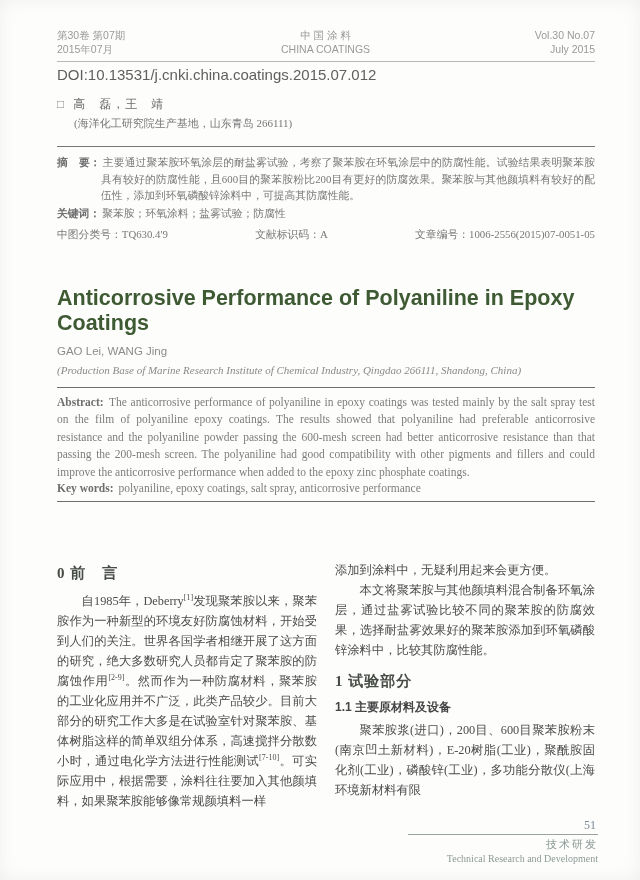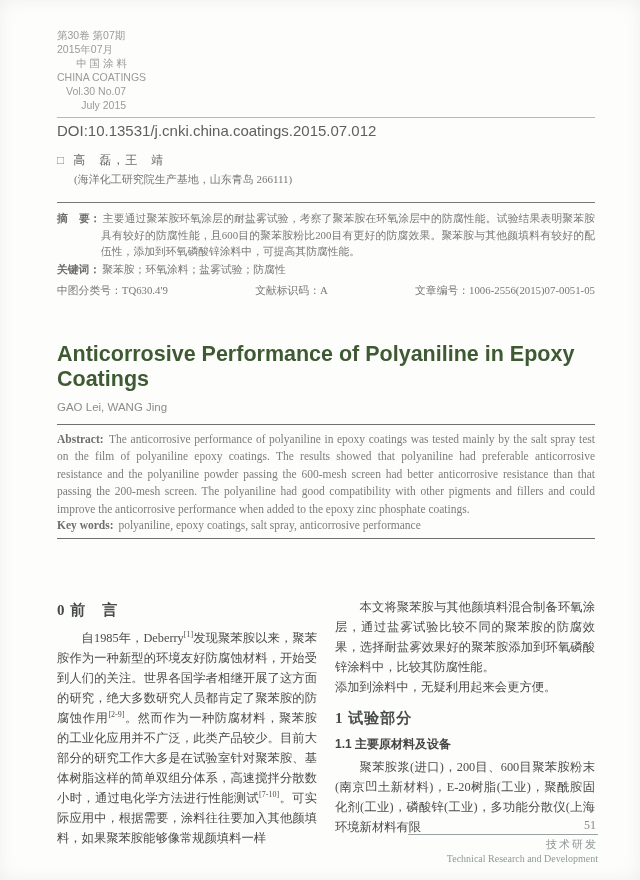--- a/index.html
+++ b/index.html
@@ -11,21 +11,21 @@
     box-shadow:inset 0 0 18px rgba(0,0,0,0.06);
     overflow:hidden;
     box-sizing:border-box;
     padding:28px 45px 0 57px;
     font-family:"Liberation Serif","DejaVu Serif",serif;
     color:#4a4a4a;
   }
   
   .masthead{display:flex;justify-content:space-between;align-items:flex-start;
     font-family:"Liberation Sans","DejaVu Sans",sans-serif;
-    font-size:10.5px;line-height:14px;color:#9a9a9a;flex-direction:column;}
+    font-size:10.5px;line-height:14px;color:#9a9a9a;}
   .mast-col.center{text-align:center;}
   .mast-col.right{text-align:right;margin-left:9px;}
   .mast-rule{border-top:1px solid #b9b9b9;margin-top:5px;}
   .doi{font-family:"Liberation Sans","DejaVu Sans",sans-serif;
     font-size:15px;color:#5f5f5f;margin-top:4px;}
   
   .cn-title{
     margin:50px 0 0 0;
     font-family:"Liberation Sans","DejaVu Sans",sans-serif;
     font-weight:bold;font-size:31px;letter-spacing:2px;
@@ -124,36 +124,37 @@
   <p class="keywords-cn"><span class="lbl">关键词：</span><span>聚苯胺；环氧涂料；盐雾试验；防腐性</span></p>
 
   <div class="clc-row">
     <span class="clc-item"><span>中图分类号：</span><span>TQ630.4'9</span></span>
     <span class="clc-item"><span>文献标识码：</span><span>A</span></span>
     <span class="clc-item"><span>文章编号：</span><span>1006-2556(2015)07-0051-05</span></span>
   </div>
 
   <h2 class="en-title">Anticorrosive Performance of Polyaniline in Epoxy Coatings</h2>
   <div class="authors-en">GAO Lei, WANG Jing</div>
+  <div class="affil-en">(Production Base of Marine Research Institute of Chemical Industry, Qingdao 266111, Shandong, China)</div>
 
   <div class="rule enabs"></div>
 
   <p class="abstract-en"><span class="lbl">Abstract:</span> <span>The anticorrosive performance of polyaniline in epoxy coatings was tested mainly by the salt spray test on the film of polyaniline epoxy coatings. The results showed that polyaniline had preferable anticorrosive resistance and the polyaniline powder passing the 600-mesh screen had better anticorrosive resistance than that passing the 200-mesh screen. The polyaniline had good compatibility with other pigments and fillers and could improve the anticorrosive performance when added to the epoxy zinc phosphate coatings.</span></p>
   <p class="keywords-en"><span class="lbl">Key words:</span> <span>polyaniline, epoxy coatings, salt spray, anticorrosive performance</span></p>
 
   <div class="rule enend"></div>
 
   <main class="columns">
     <div class="col col-left">
       <h3 class="sec-h">0  前　言</h3>
       <p class="para indent">自1985年，Deberry<sup>[1]</sup>发现聚苯胺以来，聚苯胺作为一种新型的环境友好防腐蚀材料，开始受到人们的关注。世界各国学者相继开展了这方面的研究，绝大多数研究人员都肯定了聚苯胺的防腐蚀作用<sup>[2-9]</sup>。然而作为一种防腐材料，聚苯胺的工业化应用并不广泛，此类产品较少。目前大部分的研究工作大多是在试验室针对聚苯胺、基体树脂这样的简单双组分体系，高速搅拌分散数小时，通过电化学方法进行性能测试<sup>[7-10]</sup>。可实际应用中，根据需要，涂料往往要加入其他颜填料，如果聚苯胺能够像常规颜填料一样</p>
     </div>
     <div class="col col-right">
+      <p class="para">添加到涂料中，无疑利用起来会更方便。</p>
       <p class="para indent">本文将聚苯胺与其他颜填料混合制备环氧涂层，通过盐雾试验比较不同的聚苯胺的防腐效果，选择耐盐雾效果好的聚苯胺添加到环氧磷酸锌涂料中，比较其防腐性能。</p>
-      <p class="para">添加到涂料中，无疑利用起来会更方便。</p>
       <h3 class="sec-h">1  试验部分</h3>
       <h4 class="subsec-h">1.1  主要原材料及设备</h4>
       <p class="para indent">聚苯胺浆(进口)，200目、600目聚苯胺粉末(南京凹土新材料)，E-20树脂(工业)，聚酰胺固化剂(工业)，磷酸锌(工业)，多功能分散仪(上海环境新材料有限</p>
     </div>
   </main>
 
   <footer class="page-footer">
     <div class="pagenum">51</div>
     <div class="footer-rule"></div>
     <div class="footer-cn">技术研发</div>

